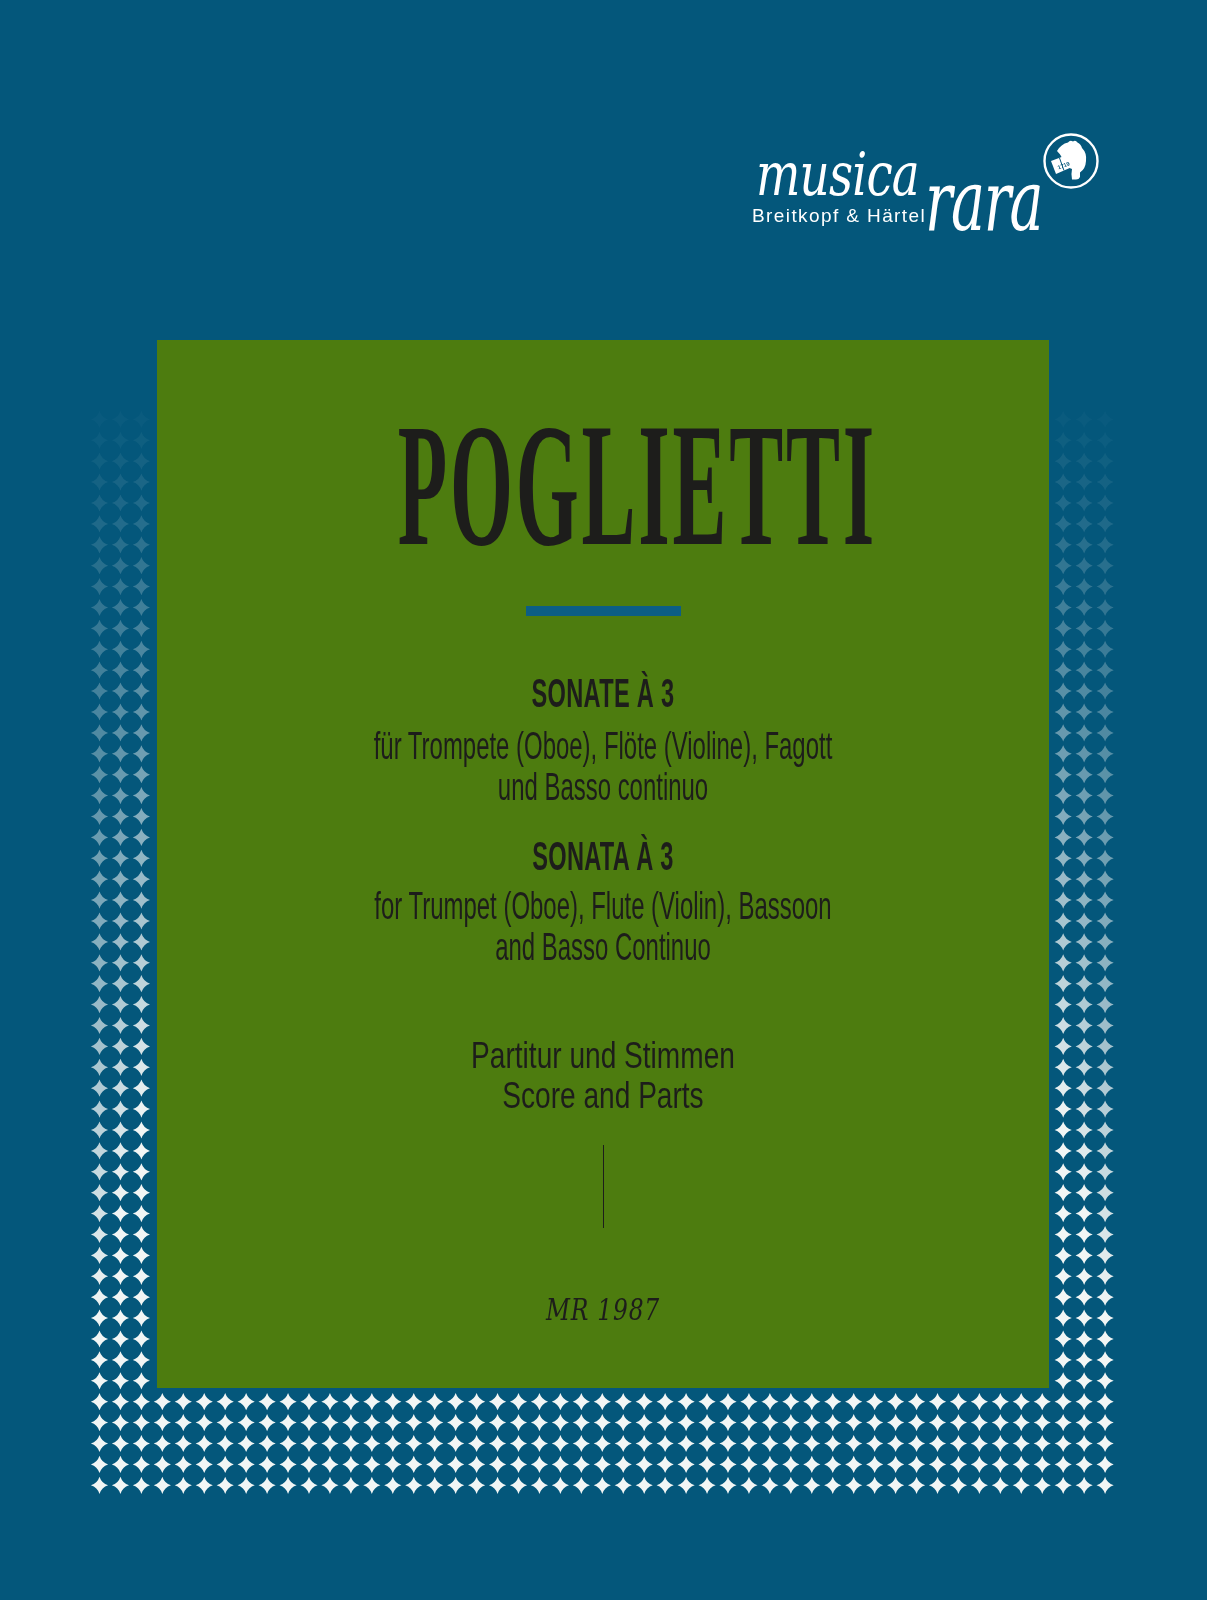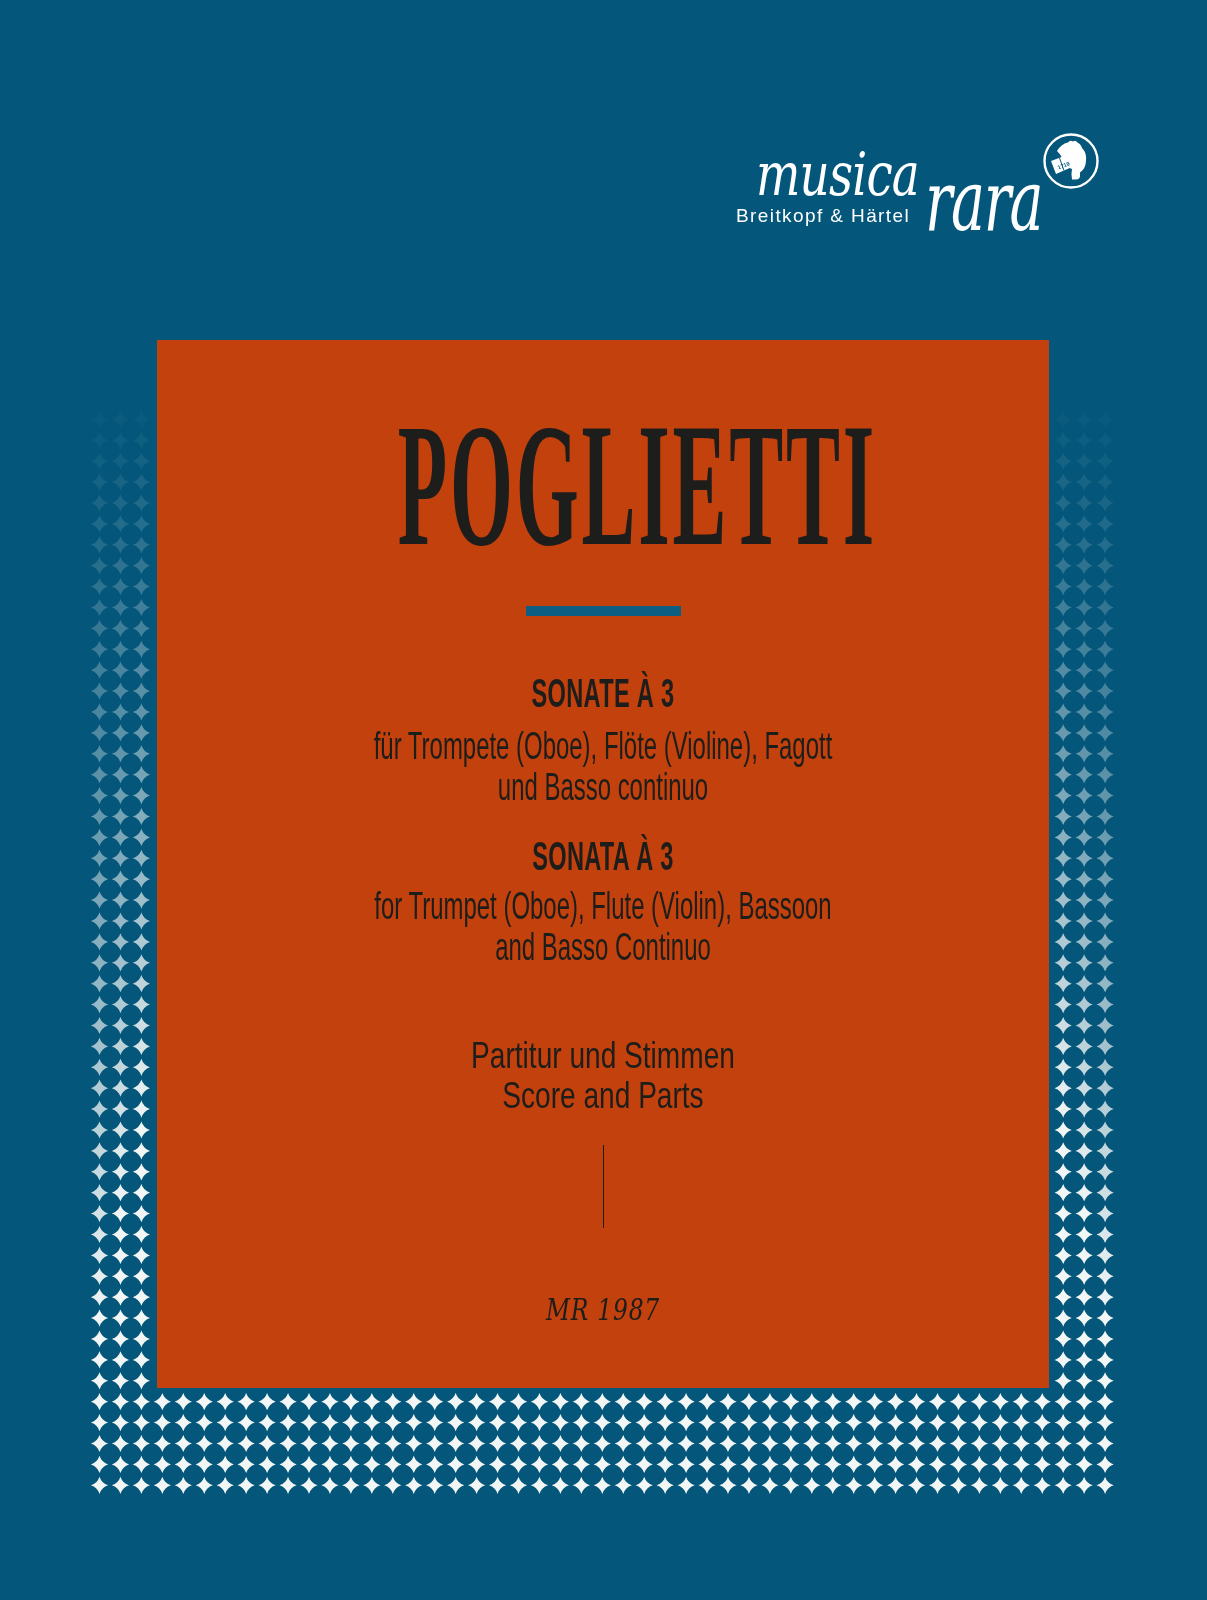--- a/index.html
+++ b/index.html
@@ -18,30 +18,30 @@
     font-size:60px;line-height:60px;white-space:nowrap;
     transform:scaleX(0.78);transform-origin:0 0;letter-spacing:-1px;
   }
   .logo-rara{
     position:absolute;left:925px;top:159px;color:#fff;
     font-family:"DejaVu Serif", serif;font-style:italic;font-weight:400;
     font-size:84px;line-height:84px;white-space:nowrap;
     transform:scaleX(0.68);transform-origin:0 0;letter-spacing:-2px;
   }
   .logo-imprint{
-    position:absolute;left:736px;top:206px;color:#fff;
+    position:absolute;left:752px;top:206px;color:#fff;
     font-size:19px;line-height:19px;letter-spacing:1.4px;white-space:nowrap;
     font-weight:400;
   }
   .bear-badge{position:absolute;left:1041px;top:131px;width:60px;height:60px;}
 
   
   .panel{
     position:absolute;left:157px;top:340px;width:892px;height:1048px;
-    background:#c2410c;color:#1d1d1b;
+    background:#4d7c0f;color:#1d1d1b;
   }
   .composer{
     position:absolute;left:0;right:0;top:57px;margin:0;
     font-family:"Liberation Serif", serif;font-weight:700;
     font-size:176px;line-height:176px;text-align:center;white-space:nowrap;
     letter-spacing:6px;transform:scaleX(0.46);transform-origin:50% 50%;
   }
   .accent-bar{
     position:absolute;top:266px;left:50%;width:155px;height:10px;
     margin-left:-77px;background:#0c5e84;

